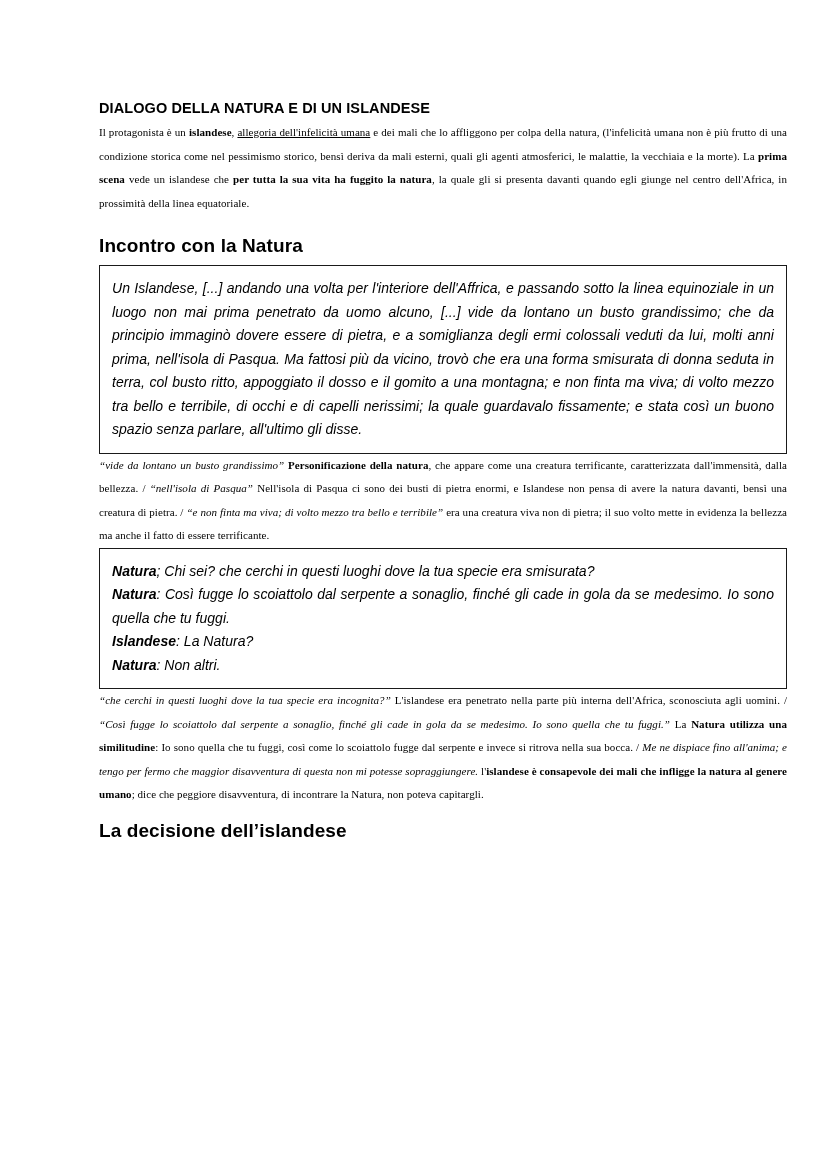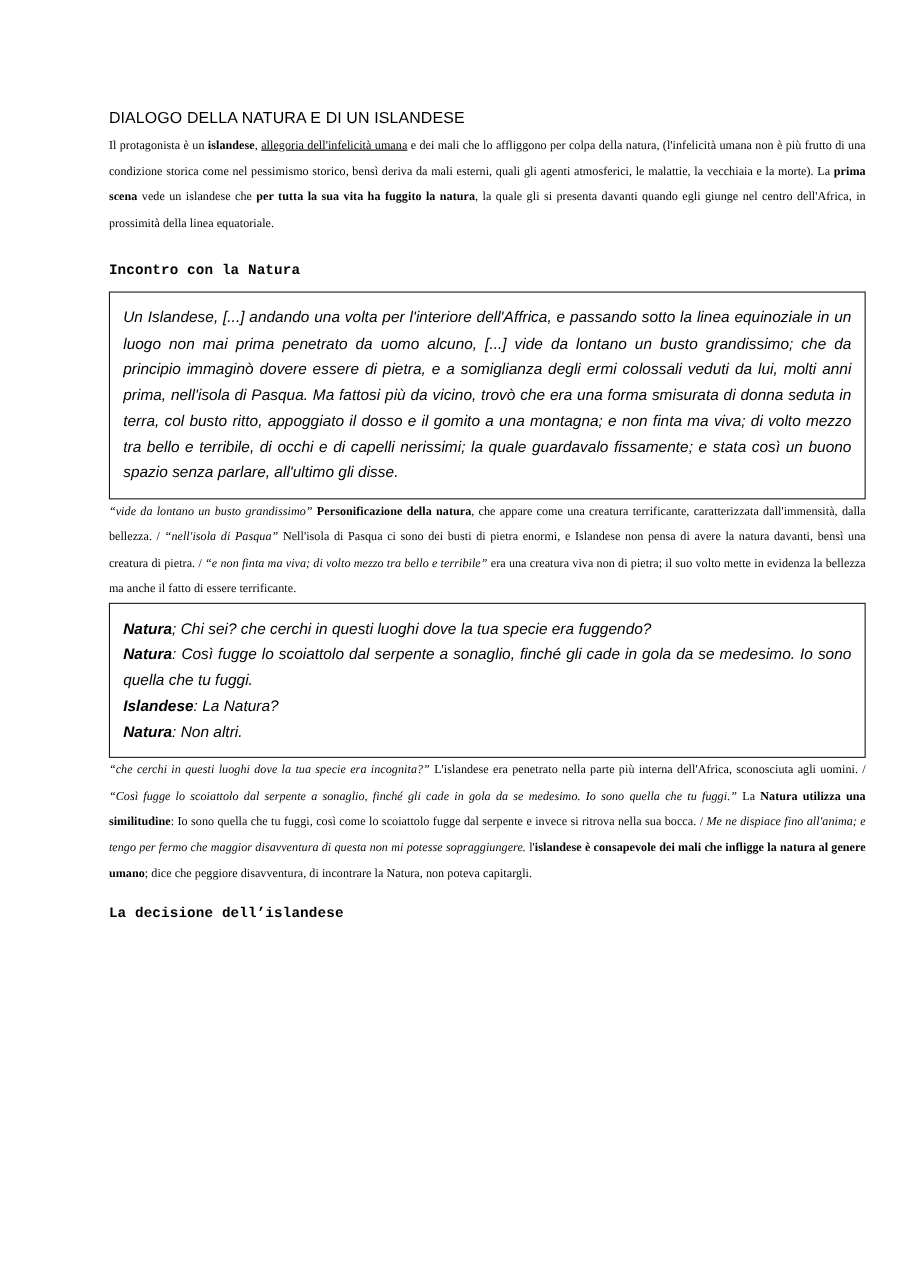--- a/index.html
+++ b/index.html
@@ -21,41 +21,40 @@
     background: #ffffff;
     box-sizing: border-box;
     padding: 98px 48px 0 99px;
   }
   .content {
     width: 688px;
   }
   .doc-title {
     font-size: 14.5px;
     line-height: 21px;
-    font-weight: normal;
+    font-weight: bold;
     letter-spacing: 0.1px;
     margin: 0 0 2px 0;
     text-align: left;
   }
   p.body-para {
     font-size: 11px;
     line-height: 23.5px;
     text-align: justify;
     text-justify: inter-word;
     margin: 0;
     letter-spacing: 0.05px;
     font-family: Liberation Serif, serif;
   }
   .section-heading {
-    font-size: 13px;
+    font-size: 19px;
     line-height: 20px;
     font-weight: bold;
     margin: 21px 0 9px 0;
     letter-spacing: 0.1px;
-    font-family: Liberation Mono, monospace;
   }
   .quote-box {
     border: 1.4px solid #1a1a1a;
     padding: 11px 12px 11px 12px;
     box-sizing: border-box;
     margin: 0;
   }
   .quote-box p {
     margin: 0;
     font-size: 14px;
@@ -95,21 +94,21 @@
     <h2 class="section-heading">Incontro con la Natura</h2>
 
     <div class="quote-box">
       <p>Un Islandese, [...] andando una volta per l'interiore dell'Affrica, e passando sotto la linea equinoziale in un luogo non mai prima penetrato da uomo alcuno, [...] vide da lontano un busto grandissimo; che da principio immaginò dovere essere di pietra, e a somiglianza degli ermi colossali veduti da lui, molti anni prima, nell'isola di Pasqua. Ma fattosi più da vicino, trovò che era una forma smisurata di donna seduta in terra, col busto ritto, appoggiato il dosso e il gomito a una montagna; e non finta ma viva; di volto mezzo tra bello e terribile, di occhi e di capelli nerissimi; la quale guardavalo fissamente; e stata così un buono spazio senza parlare, all'ultimo gli disse.</p>
     </div>
 
     <p class="body-para after-box"><i>“vide da lontano un busto grandissimo”</i><b> Personificazione della natura</b><span>, che appare come una creatura terrificante, caratterizzata dall'immensità, dalla bellezza. / </span><i>“nell'isola di Pasqua”</i><span> Nell'isola di Pasqua ci sono dei busti di pietra enormi, e Islandese non pensa di avere la natura davanti, bensì una creatura di pietra. / </span><i>“e non finta ma viva; di volto mezzo tra bello e terribile”</i><span> era una creatura viva non di pietra; il suo volto mette in evidenza la bellezza ma anche il fatto di essere terrificante.</span></p>
 
 
     <div class="quote-box dialogue-box">
-      <p><span class="speaker">Natura</span><span>; </span><span>Chi sei? che cerchi in questi luoghi dove la tua specie era fuggendo?</span></p>
+      <p><span class="speaker">Natura</span><span>; </span><span>Chi sei? che cerchi in questi luoghi dove la tua specie era smisurata?</span></p>
       <p><span class="speaker">Natura</span><span>: </span><span>Così fugge lo scoiattolo dal serpente a sonaglio, finché gli cade in gola da se medesimo. Io sono quella che tu fuggi.</span></p>
       <p><span class="speaker">Islandese</span><span>: </span><span>La Natura?</span></p>
       <p><span class="speaker">Natura</span><span>: </span><span>Non altri.</span></p>
     </div>
 
     <p class="body-para after-box"><i>“che cerchi in questi luoghi dove la tua specie era incognita?”</i><span> L'islandese era penetrato nella parte più interna dell'Africa, sconosciuta agli uomini. / </span><i>“Così fugge lo scoiattolo dal serpente a sonaglio, finché gli cade in gola da se medesimo. Io sono quella che tu fuggi.”</i><span> La </span><b>Natura</b><span> </span><b>utilizza una similitudine</b><span>: Io sono quella che tu fuggi, così come lo scoiattolo fugge dal serpente e invece si ritrova nella sua bocca. / </span><i>Me ne dispiace fino all'anima; e tengo per fermo che maggior disavventura di questa non mi potesse sopraggiungere.</i><span> l'</span><b>islandese è consapevole dei mali che infligge la natura al genere umano</b><span>; dice che peggiore disavventura, di incontrare la Natura, non poteva capitargli.</span></p>
 
     <h2 class="section-heading tail-heading">La decisione dell’islandese</h2>
 
   </div>

